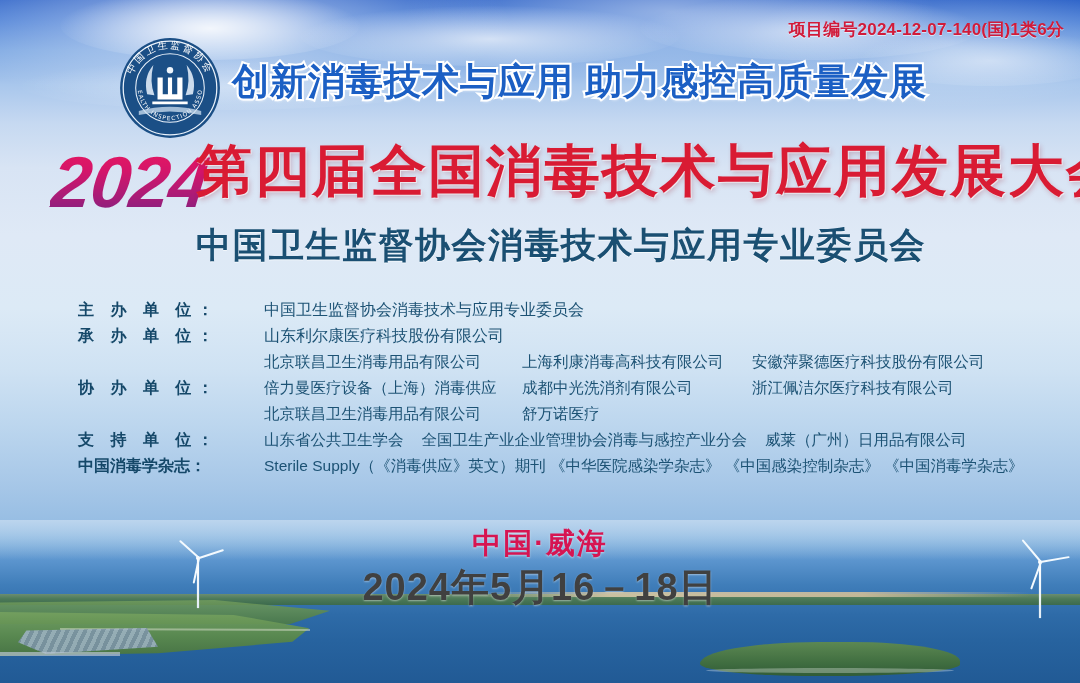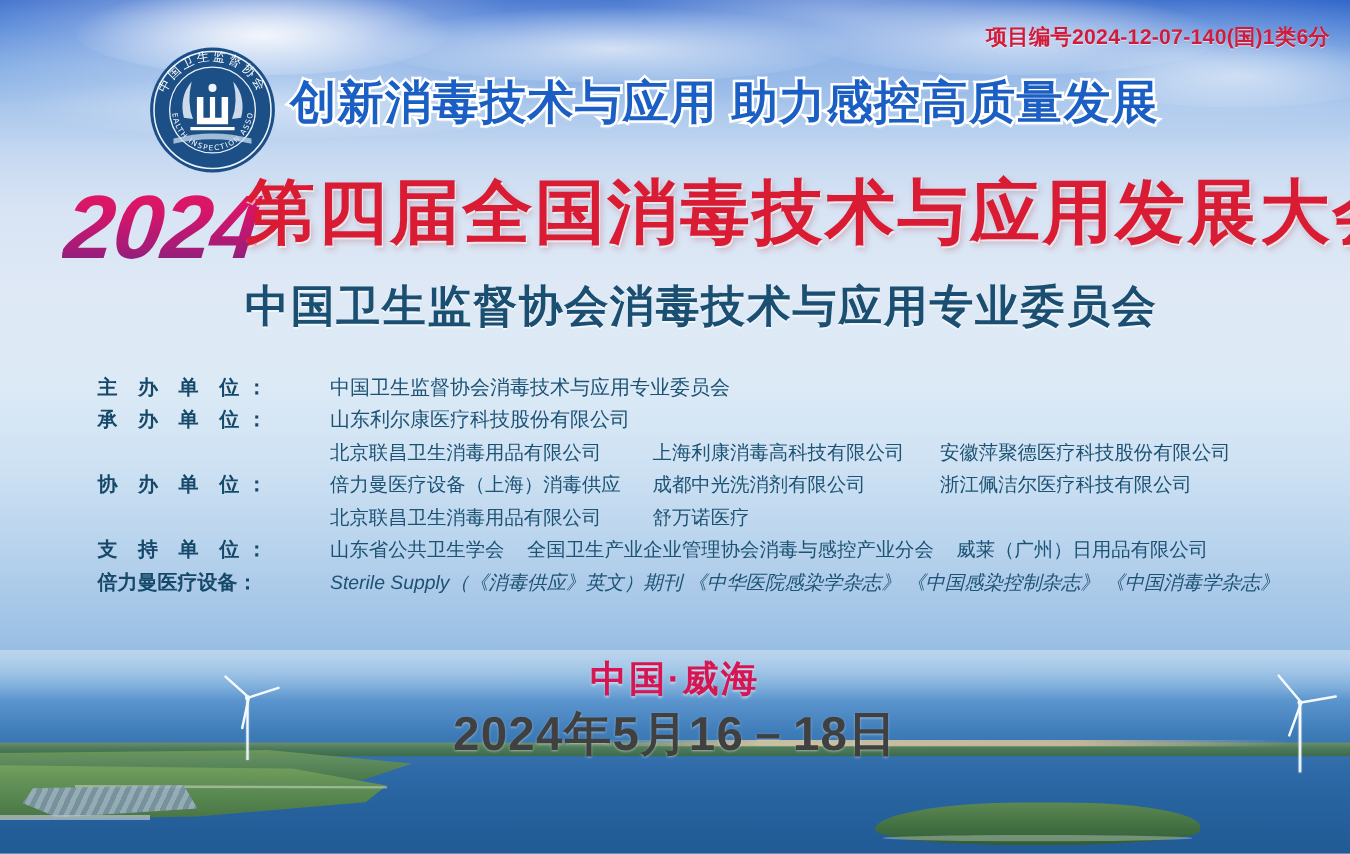--- a/index.html
+++ b/index.html
@@ -181,21 +181,21 @@
   .lbl.spread { letter-spacing:6px; }
   .lbl .colon { letter-spacing:0; }
   .val { font-size:16px; font-weight:500; color:#1c5274; white-space:nowrap; }
   .cols { display:flex; }
   .col { display:flex; flex-direction:column; gap:5px; }
   .col-a { width:258px; }
   .col-b { width:230px; }
   .col-c { width:auto; }
   .val.small { font-size:15.5px; }
   .support-items { display:flex; gap:18px; }
-  .acad { font-size:15.5px; white-space:nowrap;font-style:italic; }
+  .acad { font-size:15.5px; white-space:nowrap; }
 
   
   .loc {
     position:absolute; left:0; top:524px; width:1080px; text-align:center;
     font-size:29px; font-weight:700; color:#d61552; letter-spacing:2px;
     text-shadow:0 1px 2px rgba(255,255,255,.5);
   }
   .date {
     position:absolute; left:0; top:562px; width:1080px; text-align:center;
     font-size:38px; font-weight:700; color:#404040; letter-spacing:1px;
@@ -314,21 +314,21 @@
       <div class="info-row" style="margin-top:4px">
         <div class="lbl spread"><span>支 持 单 位</span><span class="colon">：</span></div>
         <div class="support-items">
           <div class="val small">山东省公共卫生学会</div>
           <div class="val small">全国卫生产业企业管理协会消毒与感控产业分会</div>
           <div class="val small">威莱（广州）日用品有限公司</div>
         </div>
       </div>
 
       <div class="info-row">
-        <div class="lbl" style="flex:0 0 142px"><span>倍力曼医疗设备</span><span class="colon">：</span></div>
+        <div class="lbl" style="flex:0 0 142px"><span>中国消毒学杂志</span><span class="colon">：</span></div>
         <div class="val acad">Sterile Supply（《消毒供应》英文）期刊 《中华医院感染学杂志》 《中国感染控制杂志》 《中国消毒学杂志》</div>
       </div>
 
     </div>
 
     <div class="loc">中国·威海</div>
     <div class="date">2024年5月16－18日</div>
 
   </div>
 </div>

